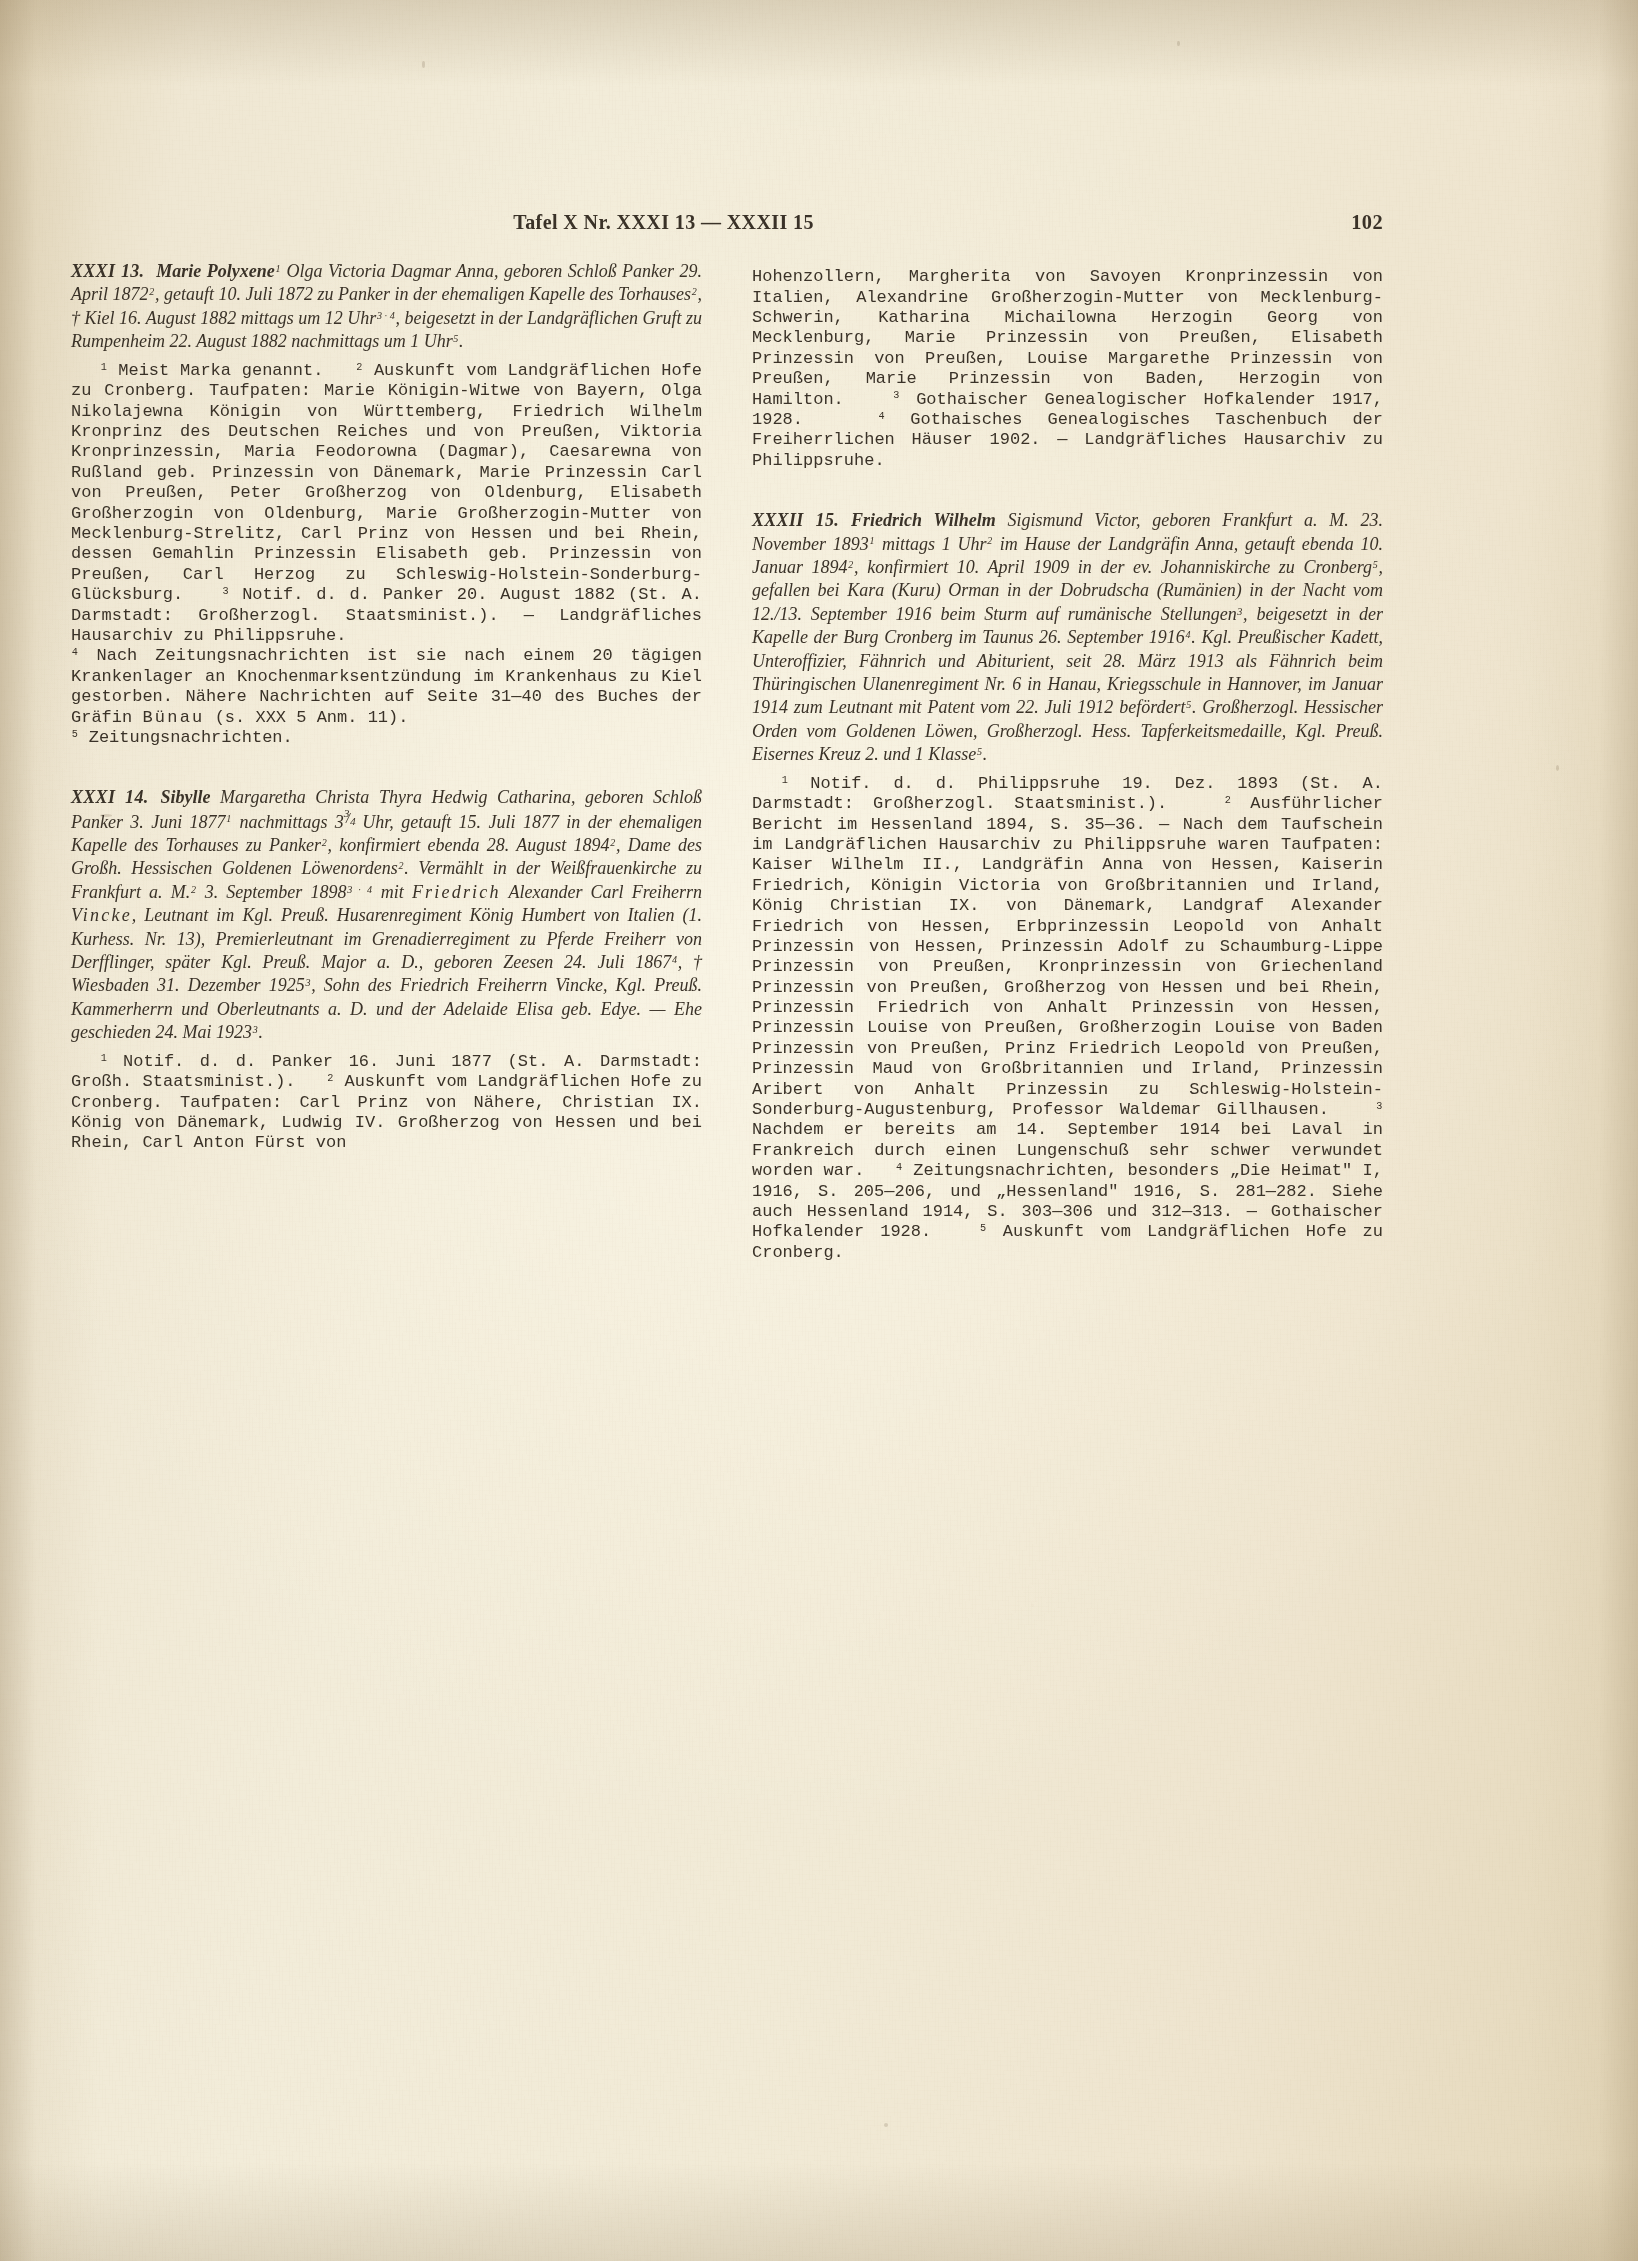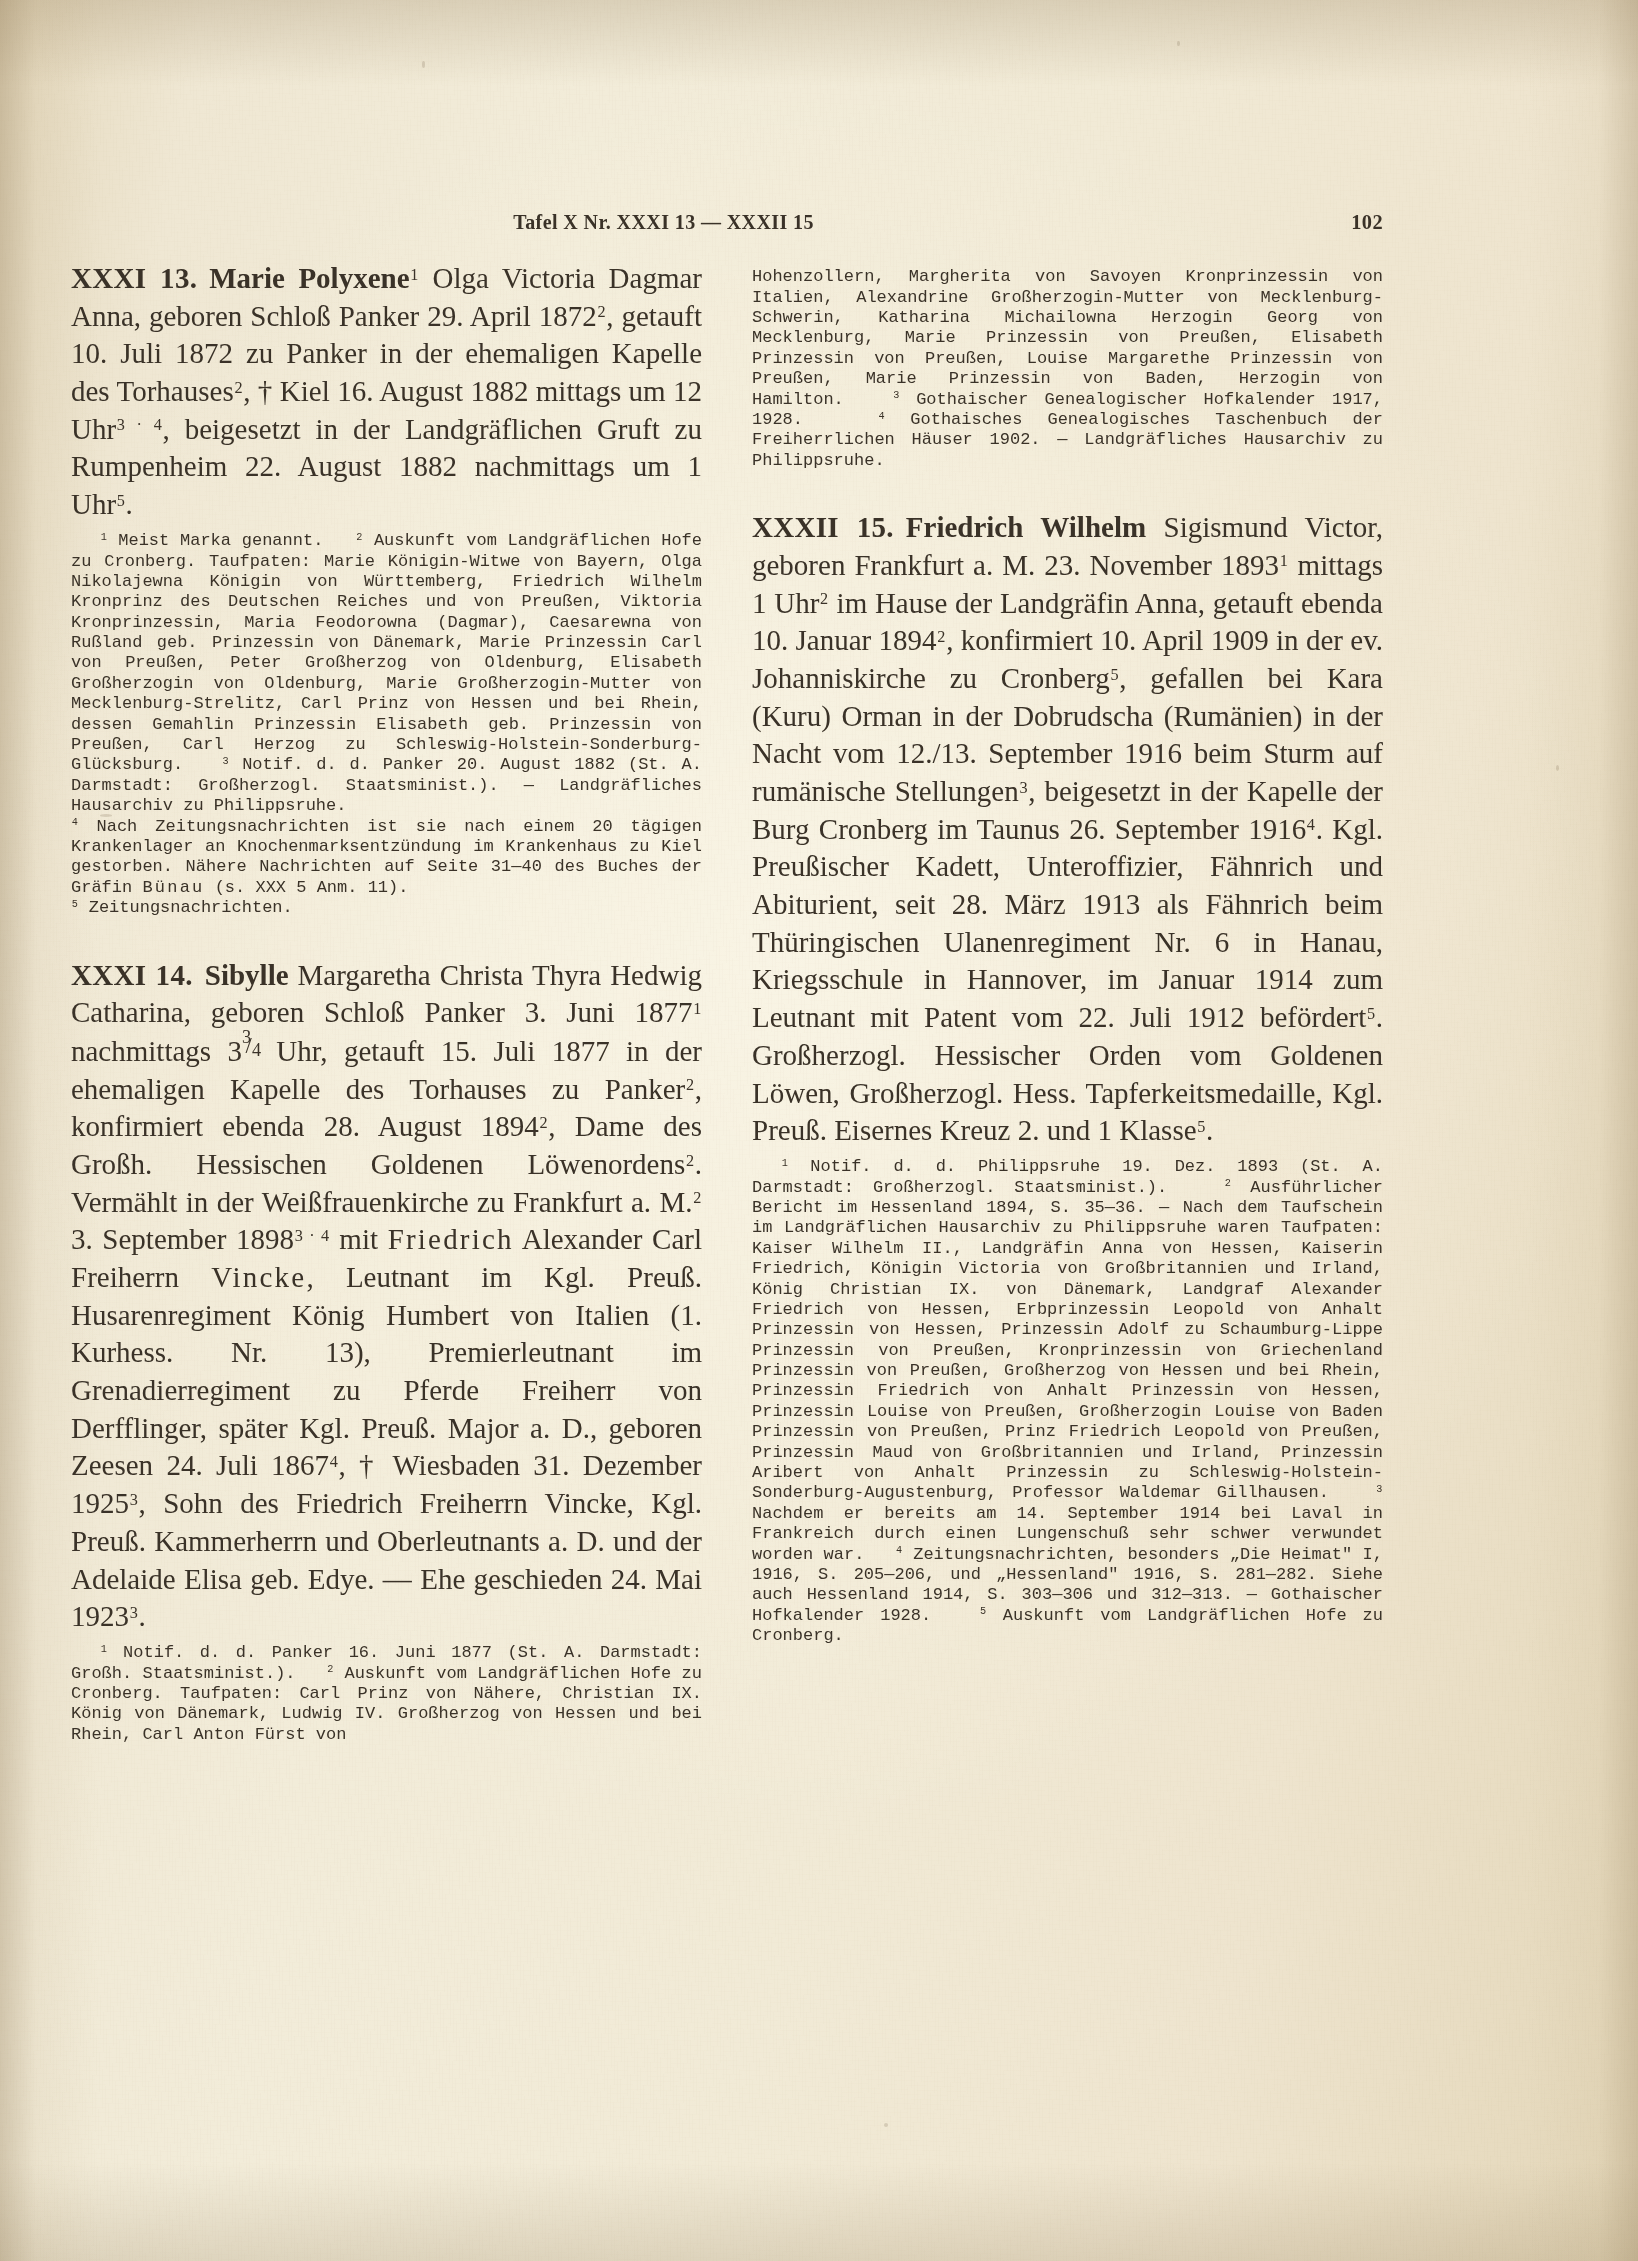--- a/index.html
+++ b/index.html
@@ -92,26 +92,27 @@
     display: flex;
     gap: 50px;
     align-items: flex-start;
   }
   .col {
     width: 631px;
   }
 
   
   .entry {
-    font-size: 29px;
+    font-size: 18px;
     line-height: 1.30;
     text-align: justify;
     text-justify: inter-word;
     hyphens: manual;
     margin: 0 0 4px 0;
+    font-style: italic;
   }
   .entry .num {
     font-weight: bold;
     letter-spacing: 0.3px;
     margin-right: 12px;
   }
   .entry .nm {
     font-weight: bold;
   }
   .sp {

